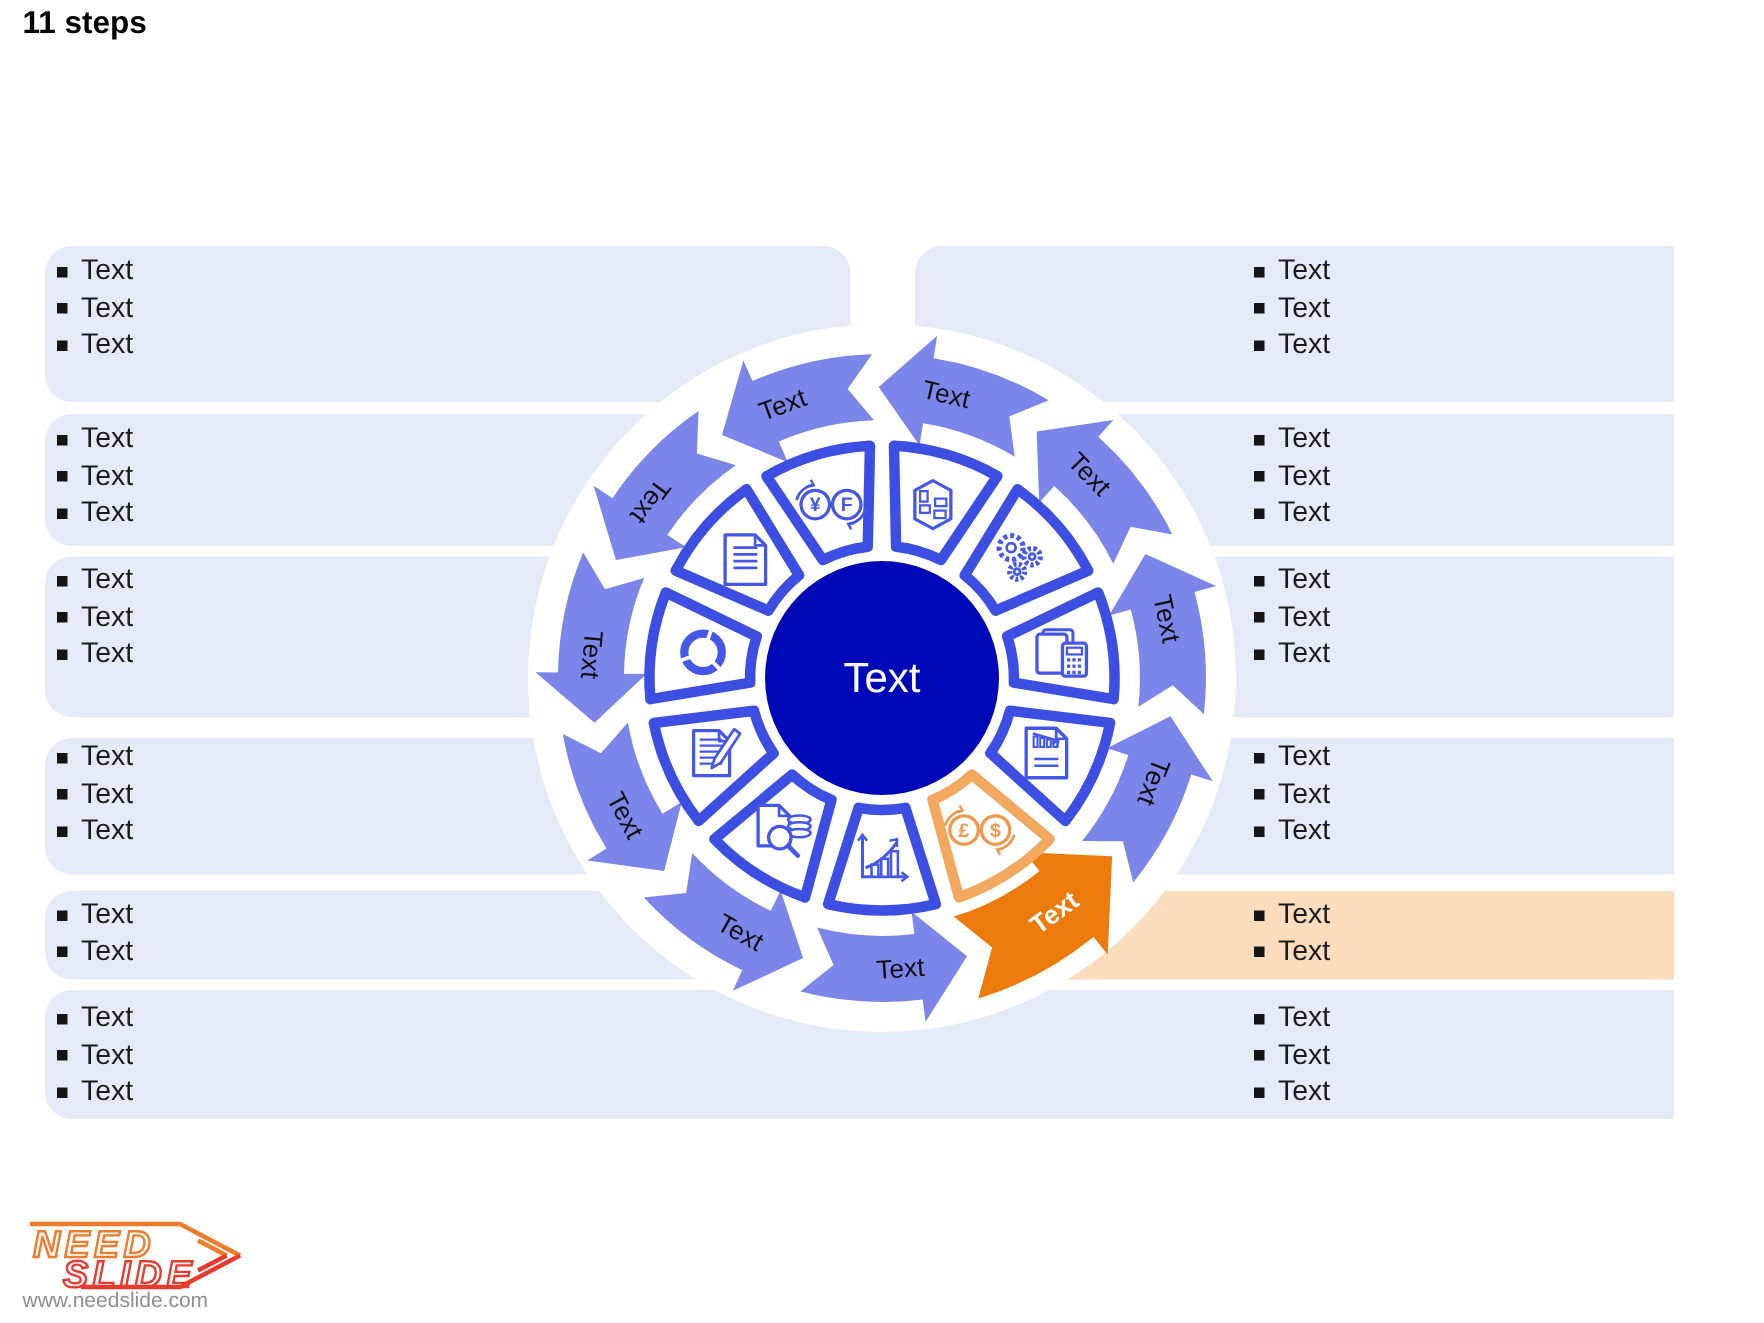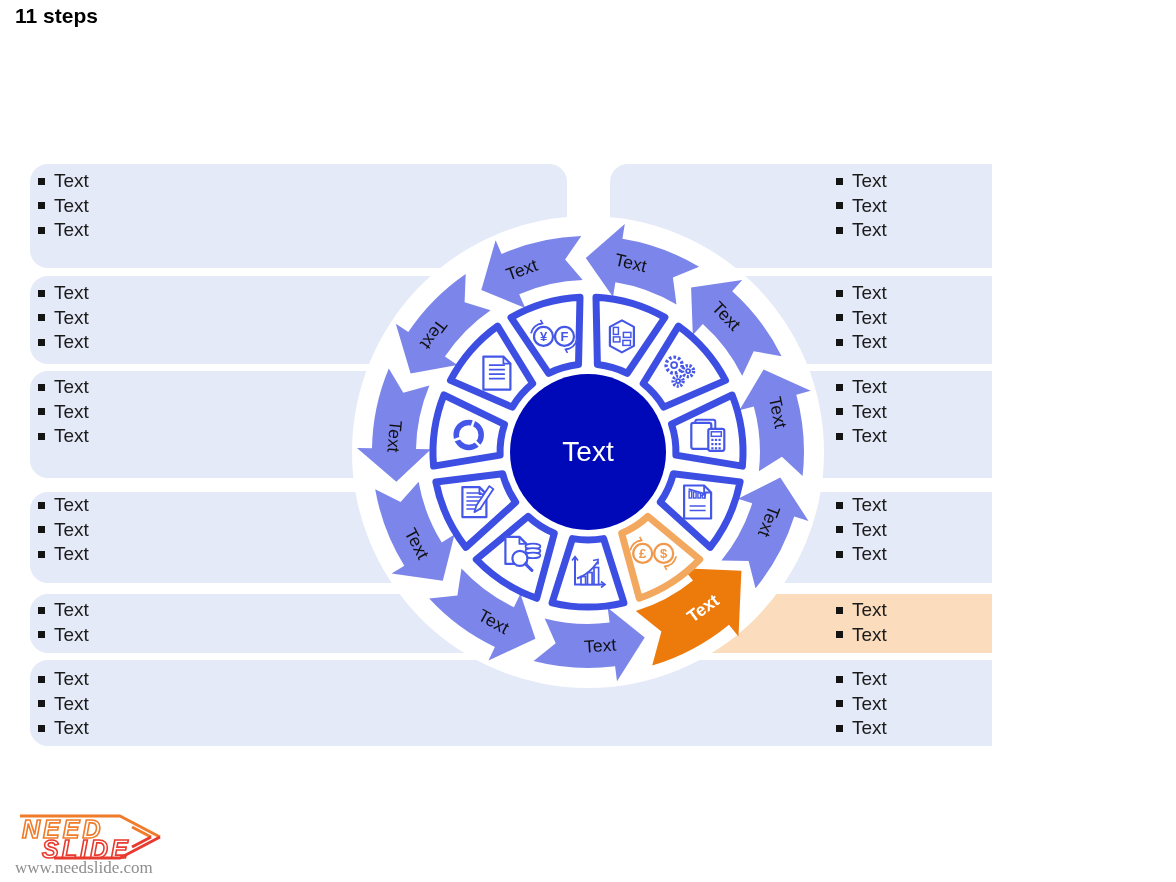--- a/index.html
+++ b/index.html
@@ -1,24 +1,24 @@
 <!DOCTYPE html>
 <html><head>
 <meta charset="utf-8">
 <style>
   html,body{margin:0;padding:0;background:#fff;font-family:"Liberation Sans",sans-serif;}
-  #slide{position:relative;width:992px;height:882px;background:#fff;overflow:hidden;}
+  #slide{position:relative;width:1116px;height:882px;background:#fff;overflow:hidden;}
   #slide-title{position:absolute;left:15px;top:4px;font-size:21px;font-weight:600;color:#000;}
   .tbox{position:absolute;border-radius:18px;box-sizing:border-box;position:absolute;}
   .bline{display:flex;align-items:center;height:24.5px;}
   .bsq{width:7px;height:7px;background:#141414;margin-right:9px;flex:none;}
   .btxt{font-size:19px;color:#1b1b1b;}
   #diagram-svg-wrap{position:absolute;left:0;top:0;width:1176px;height:882px;pointer-events:none;}
   #footer-logo{position:absolute;left:14px;top:804px;}
-  #website{position:absolute;left:15px;top:858px;font-size:17px;color:#8E8E8E;font-family:Liberation Serif, serif;}
+  #website{position:absolute;left:15px;top:858px;font-size:14px;color:#8E8E8E;}
   #page-badge{position:absolute;left:1137px;top:847px;}
 </style>
 </head>
 <body>
 
 <div id="slide">
   <div id="slide-title">11 steps</div>
 
   <div id="boxes-layer">
       <div class="tbox" style="left: 30px; top: 164px; width: 537px; height: 104px; background: rgb(228, 234, 247); padding: 5px 0px 0px 8px;">

